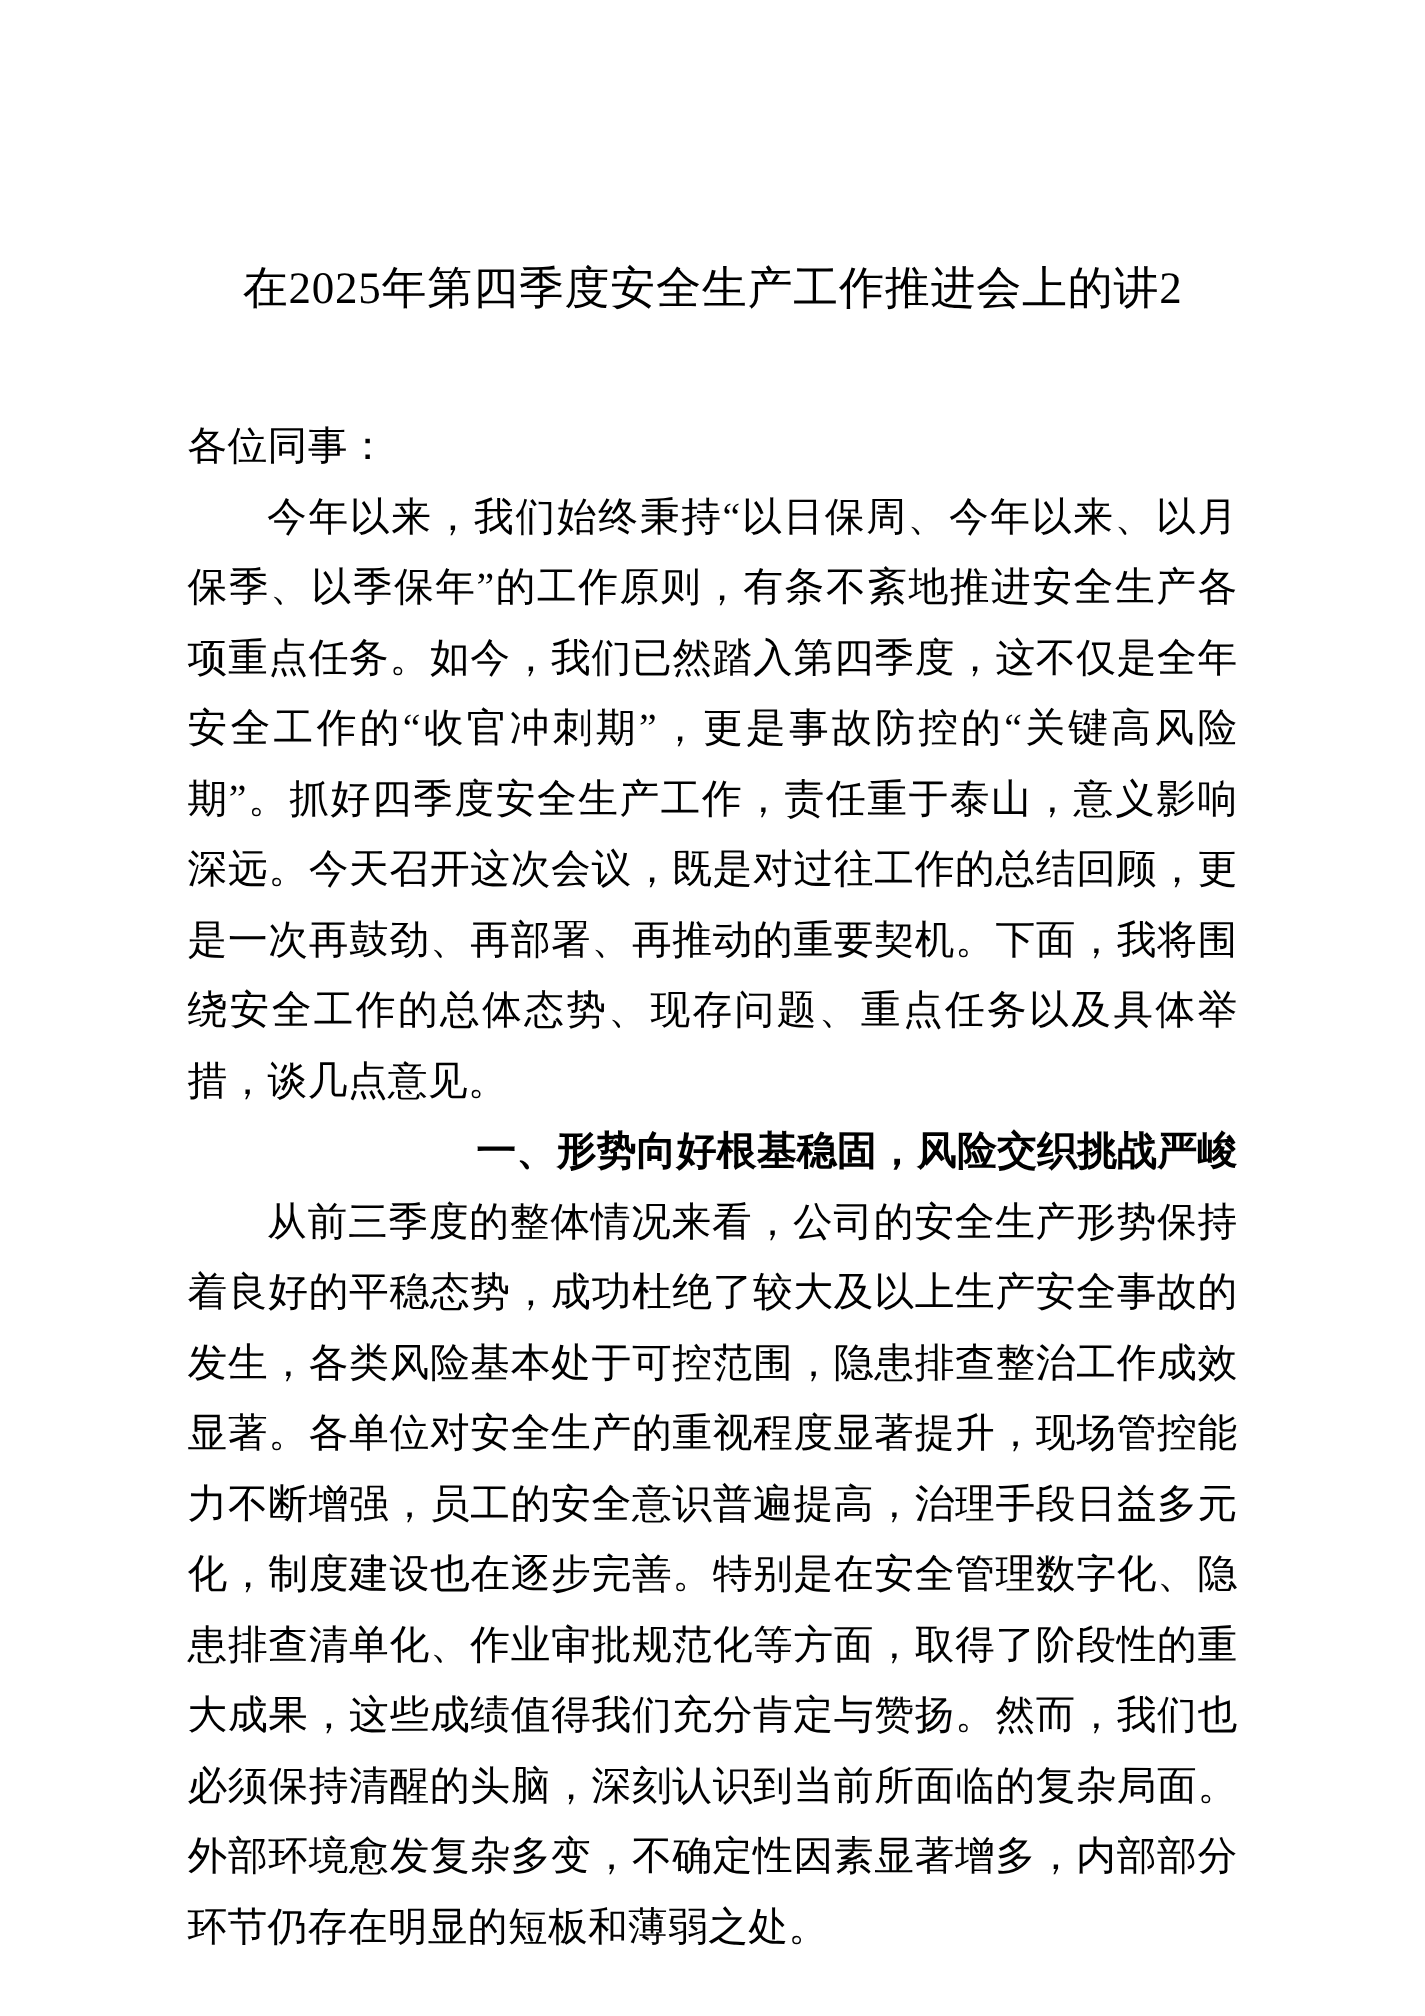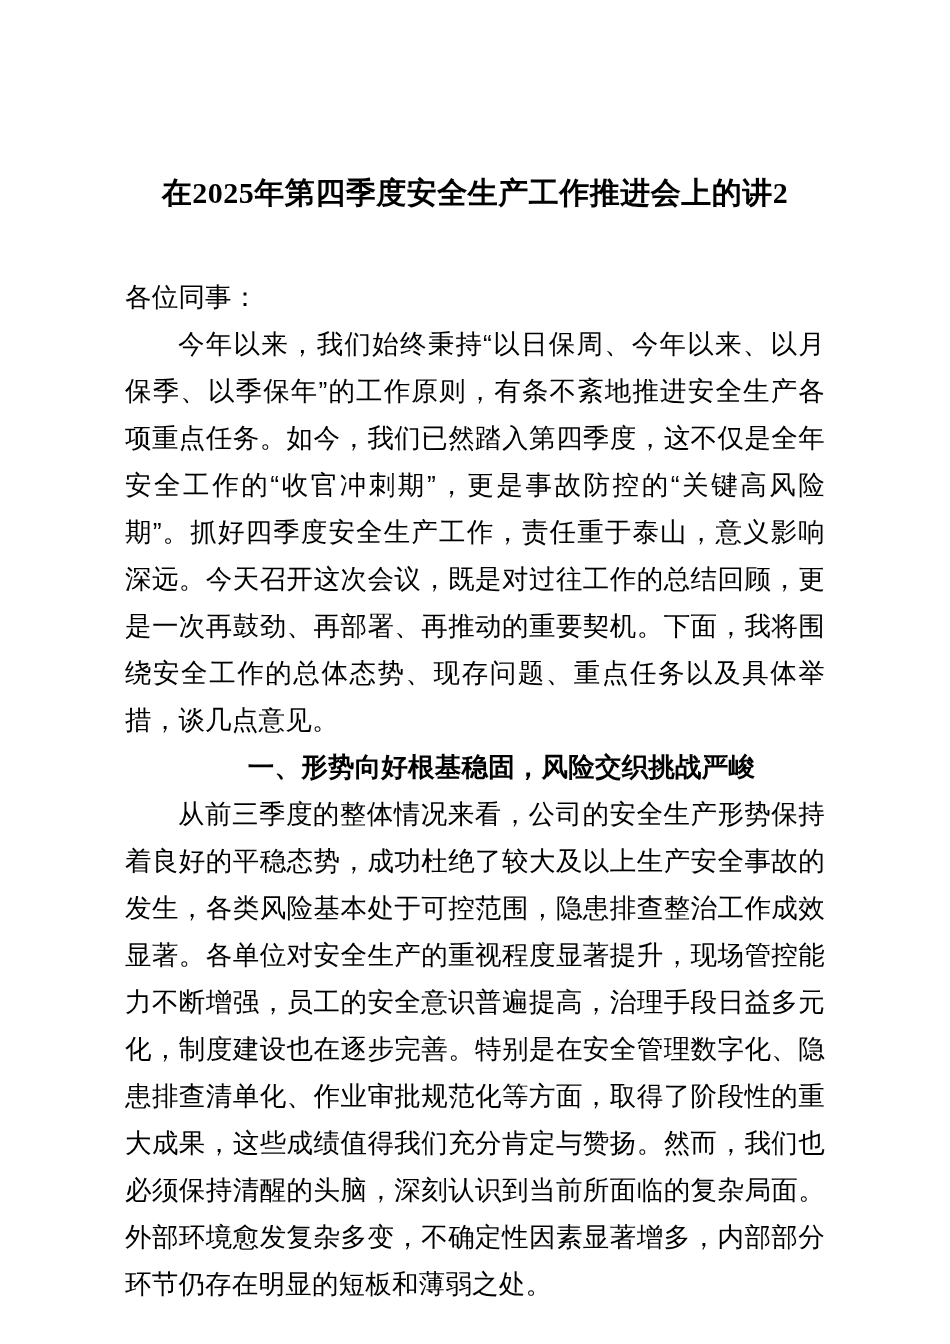--- a/index.html
+++ b/index.html
@@ -21,37 +21,37 @@
 
   .content {
     position: absolute;
     left: 125px;
     top: 170px;
     width: 700px;
   }
 
   .doc-title {
     font-family: "Liberation Serif", "DejaVu Serif", serif;
-    font-weight: bold;
+    font-weight: normal;
     font-size: 30px;
     line-height: 46px;
     color: #000000;
     text-align: center;
     letter-spacing: 0.5px;
     margin: 0 0 0 0;
     padding: 0;
     white-space: nowrap;
   }
 
   .title-spacer {
     height: 58px;
   }
 
   .para {
-    font-family: Liberation Sans, sans-serif;
+    font-family: Liberation Serif, serif;
     font-size: 26.5px;
     line-height: 47px;
     color: #000000;
     text-align: justify;
     text-align-last: left;
     text-justify: inter-character;
     margin: 0;
     padding: 0;
     letter-spacing: 0.2px;
   }
@@ -60,21 +60,21 @@
     text-indent: 2em;
   }
 
   .section-heading {
     font-family: "Liberation Serif", "DejaVu Serif", serif;
     font-size: 26.5px;
     line-height: 47px;
     font-weight: bold;
     color: #000000;
     text-indent: 2em;
-    text-align: center;
+    text-align: right;
     margin: 0;
     padding: 0;
     letter-spacing: 0.2px;
   }
 </style>
 </head>
 <body>
 
 <div class="page">
   <div class="content">

